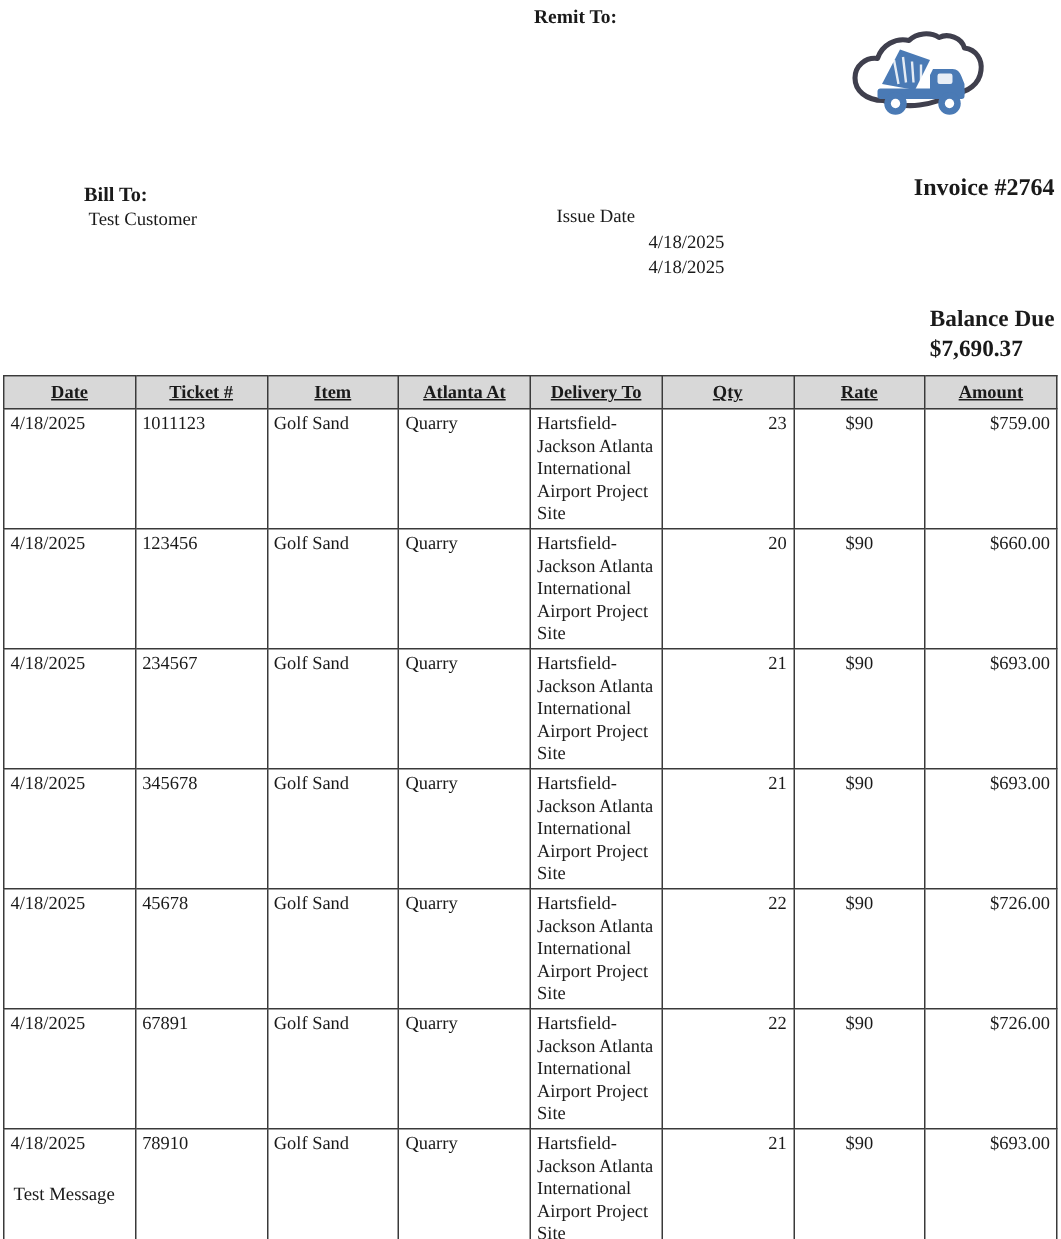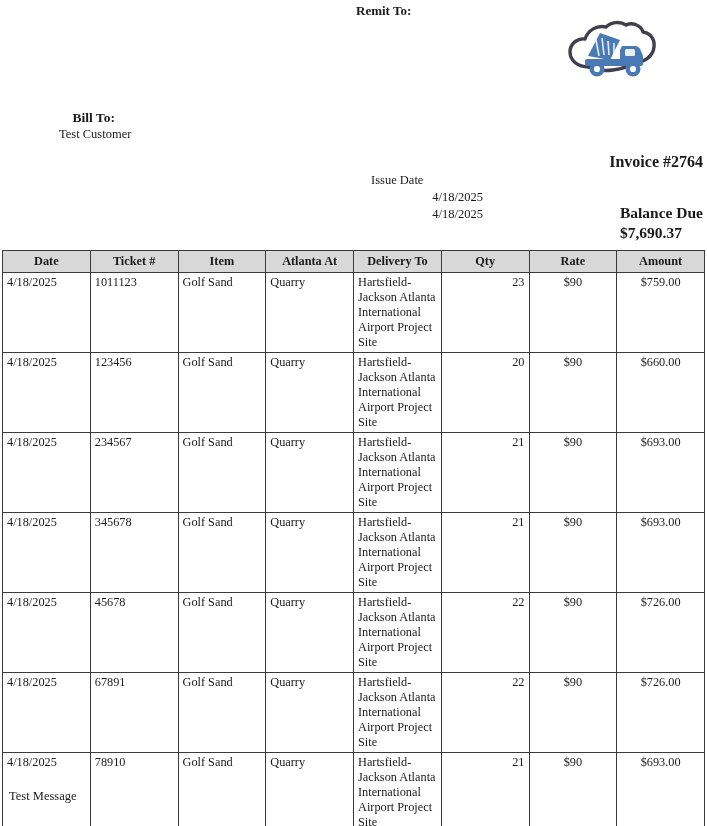--- a/index.html
+++ b/index.html
@@ -63,40 +63,38 @@
   #logo-wrap svg { display: block; }
 
   
   #meta-band {
     position: relative;
     height: 150px;
   }
   #billto-block {
     position: absolute;
     left: 56px;
-    top: 9px;
-    text-align: center;
+    top: 21px;
   }
   #billto-label {
     font-size: 13.5px;
     font-weight: bold;
     line-height: 17px;
   }
   #billto-name {
     font-size: 12.5px;
     line-height: 16px;
     padding-left: 3px;
   }
   #invoice-meta {
     position: absolute;
     right: 4px;
     top: 16px;
     width: 340px;
     text-align: right;
-    margin-top: 36px;
   }
   #invoice-number {
     font-size: 16px;
     font-weight: bold;
     line-height: 20px;
   }
   .meta-row {
     display: flex;
     justify-content: flex-end;
     font-size: 12.5px;
@@ -144,29 +142,30 @@
     vertical-align: top;
     line-height: 15px;
   }
   #items-table thead th {
     background: #d8d8d8;
     font-weight: bold;
     text-align: center;
     padding: 3px 4px;
     vertical-align: middle;
     white-space: nowrap;
+    text-decoration: underline;
   }
   td.c-date    { width: 73px; }
   td.c-ticket  { width: 84px; }
   td.c-item    { width: 68px; }
   td.c-loaded  { width: 135px; }
   td.c-delivery{ width: 129px; font-family: Liberation Serif, serif; }
   td.c-qty     { width: 69px; text-align: right; padding-right: 6px; }
   td.c-rate    { width: 64px; text-align: center; padding-right: 6px; }
-  td.c-amount  { width: 75px; text-align: center; padding-right: 6px; margin-top: 20px; }
+  td.c-amount  { width: 75px; text-align: right; padding-right: 6px; margin-top: 20px; }
 
   tbody tr.item-row td { height: 44px; }
 
   
   #footer-message {
     position: absolute;
     left: 9px;
     bottom: 22px;
     font-size: 12.5px;
     line-height: 16px;

